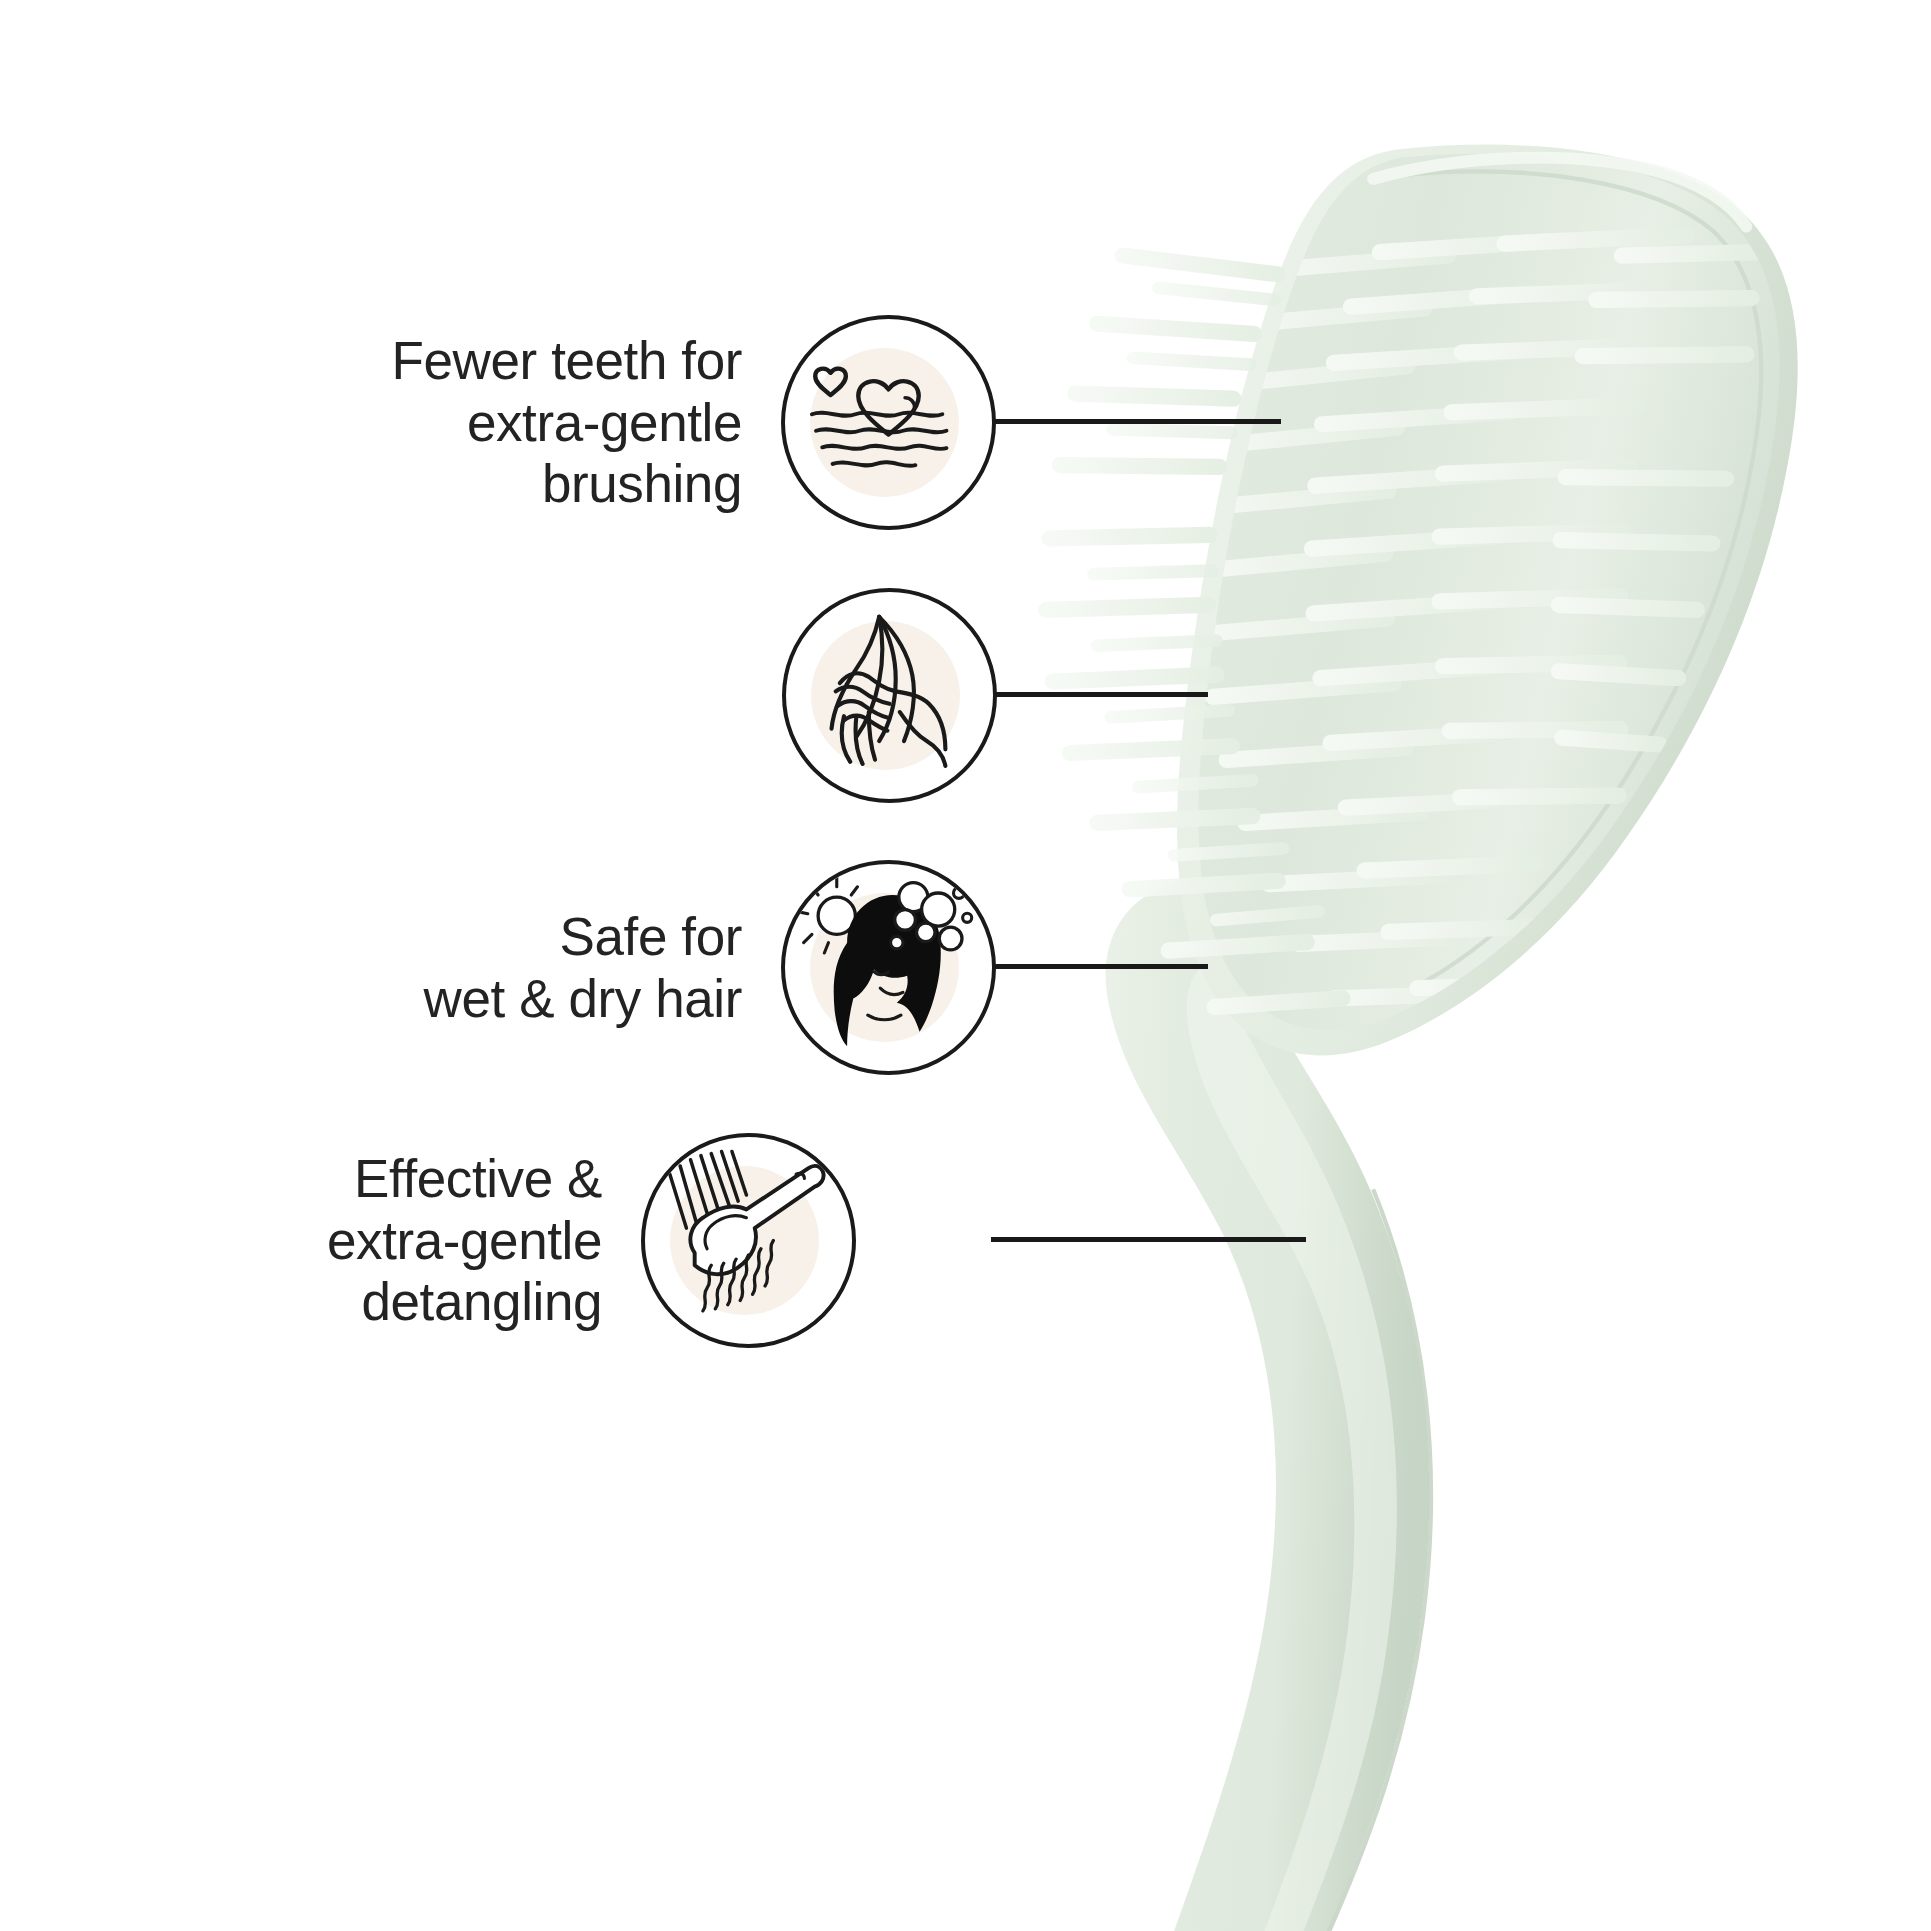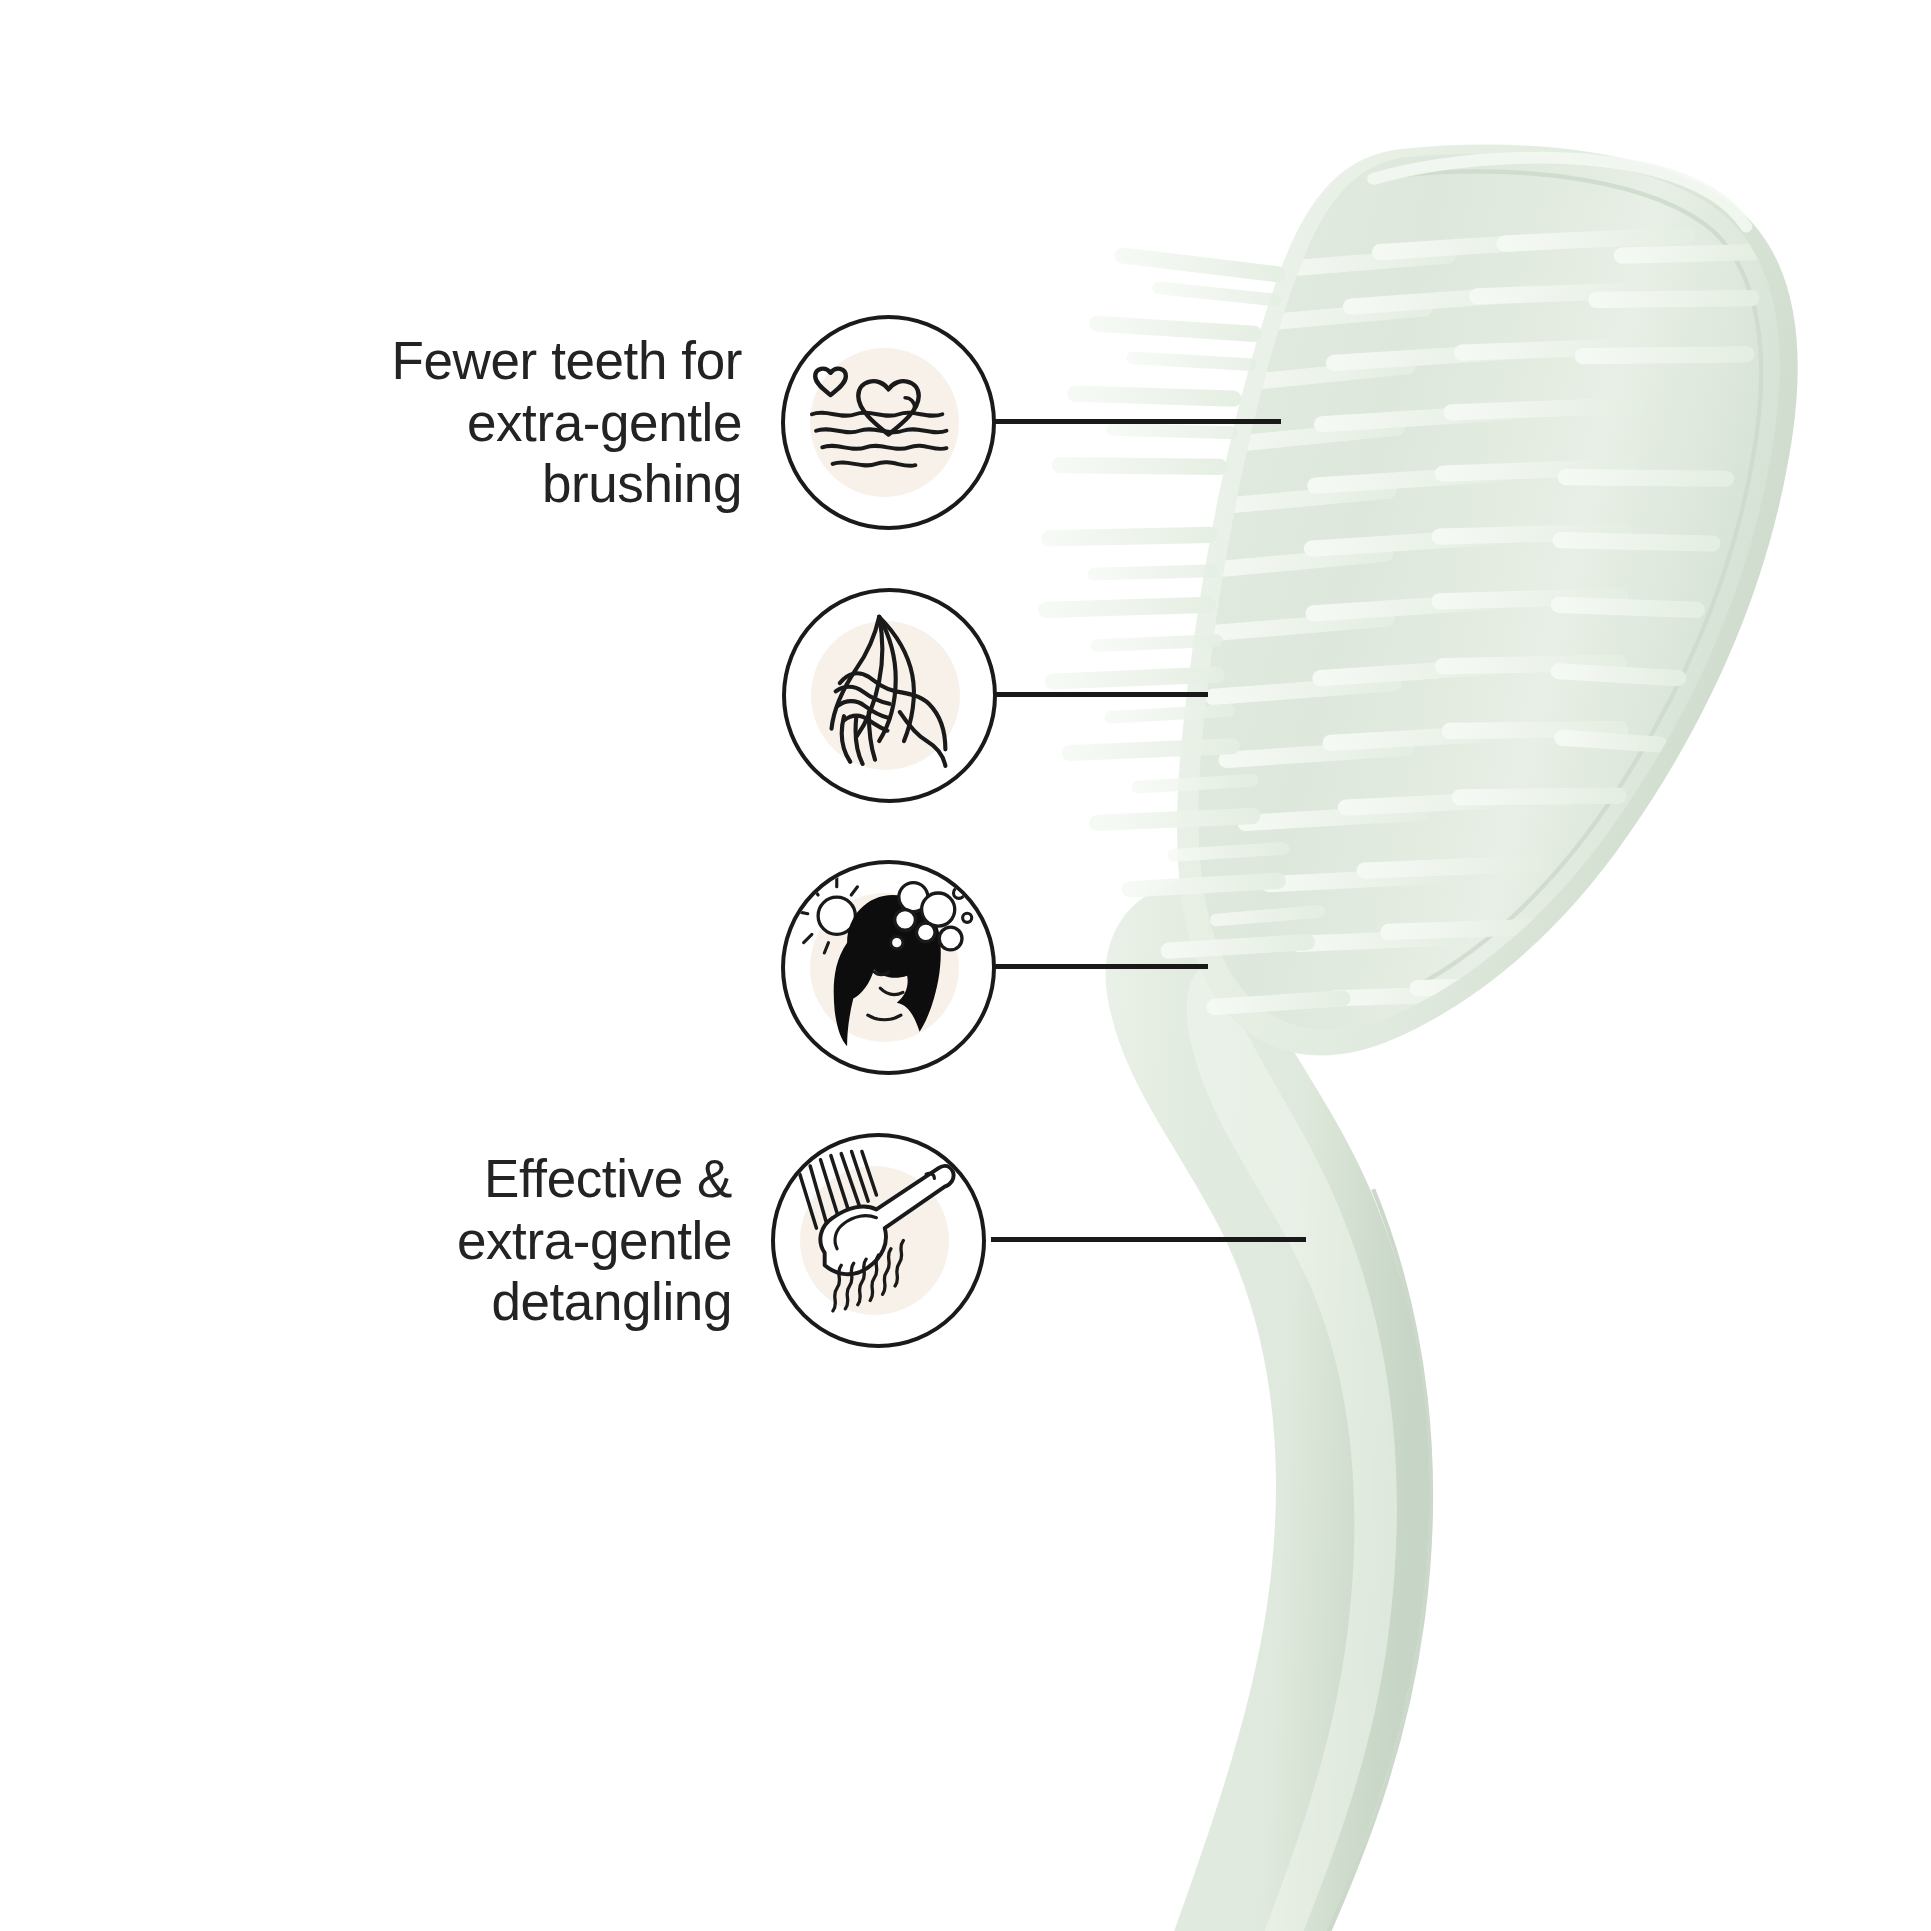--- a/index.html
+++ b/index.html
@@ -301,20 +301,22 @@
         <path d="M24 48 c4-3 9-3 13 0 c4 3 8 5 13 6"></path>
         <path d="M25 55 c4-3 9-3 13 0 c4 3 8 5 12 6"></path>
         <path d="M28 62 c4-3 8-3 12 0 c3 2 6 4 9 5"></path>
 
         <path d="M55 58 c4 6 8 11 13 14 c5 3 8 7 9 12"></path>
       </svg>
     </div>
   </div>
 
   <div class="feature-row" style="left:221px; top:860px; width:775px;">
+    <div class="feature-text">Safe for
+wet &amp; dry hair</div>
     <div class="icon-badge">
       <span class="blush"></span>
       <svg viewBox="0 0 100 100" fill="none" stroke="#1a1a1a" stroke-width="1.6" stroke-linecap="round" stroke-linejoin="round">
 
         <circle cx="25" cy="25" r="9" fill="#ffffff" stroke="#1a1a1a" stroke-width="1.6"></circle>
         <g stroke-width="1.5">
           <line x1="25" y1="11" x2="25" y2="6"></line>
           <line x1="16" y1="15" x2="13" y2="11"></line>
           <line x1="11" y1="24" x2="6" y2="23"></line>
           <line x1="13" y1="34" x2="9" y2="38"></line>
@@ -336,21 +338,21 @@
         <circle cx="58" cy="27" r="5" fill="#ffffff" stroke="#1a1a1a" stroke-width="1.6"></circle>
         <circle cx="68" cy="33" r="4.5" fill="#ffffff" stroke="#1a1a1a" stroke-width="1.6"></circle>
         <circle cx="80" cy="36" r="5.5" fill="#ffffff" stroke="#1a1a1a" stroke-width="1.6"></circle>
         <circle cx="84" cy="14" r="2.6" fill="#ffffff" stroke="#1a1a1a" stroke-width="1.5"></circle>
         <circle cx="88" cy="26" r="2.2" fill="#ffffff" stroke="#1a1a1a" stroke-width="1.5"></circle>
         <circle cx="54" cy="38" r="3" fill="#ffffff" stroke="#1a1a1a" stroke-width="1.5"></circle>
       </svg>
     </div>
   </div>
 
-  <div class="feature-row" style="left:177px; top:1133px; width:809px;">
+  <div class="feature-row" style="left:187px; top:1133px; width:809px;justify-content:center;">
     <div class="feature-text">Effective &amp;
 extra-gentle
 detangling</div>
     <div class="icon-badge">
       <span class="blush"></span>
       <svg viewBox="0 0 100 100" fill="none" stroke="#1a1a1a" stroke-width="1.7" stroke-linecap="round" stroke-linejoin="round">
 
         <g stroke-width="1.7">
           <line x1="12" y1="18" x2="20" y2="44"></line>
           <line x1="17" y1="14" x2="25" y2="42"></line>

